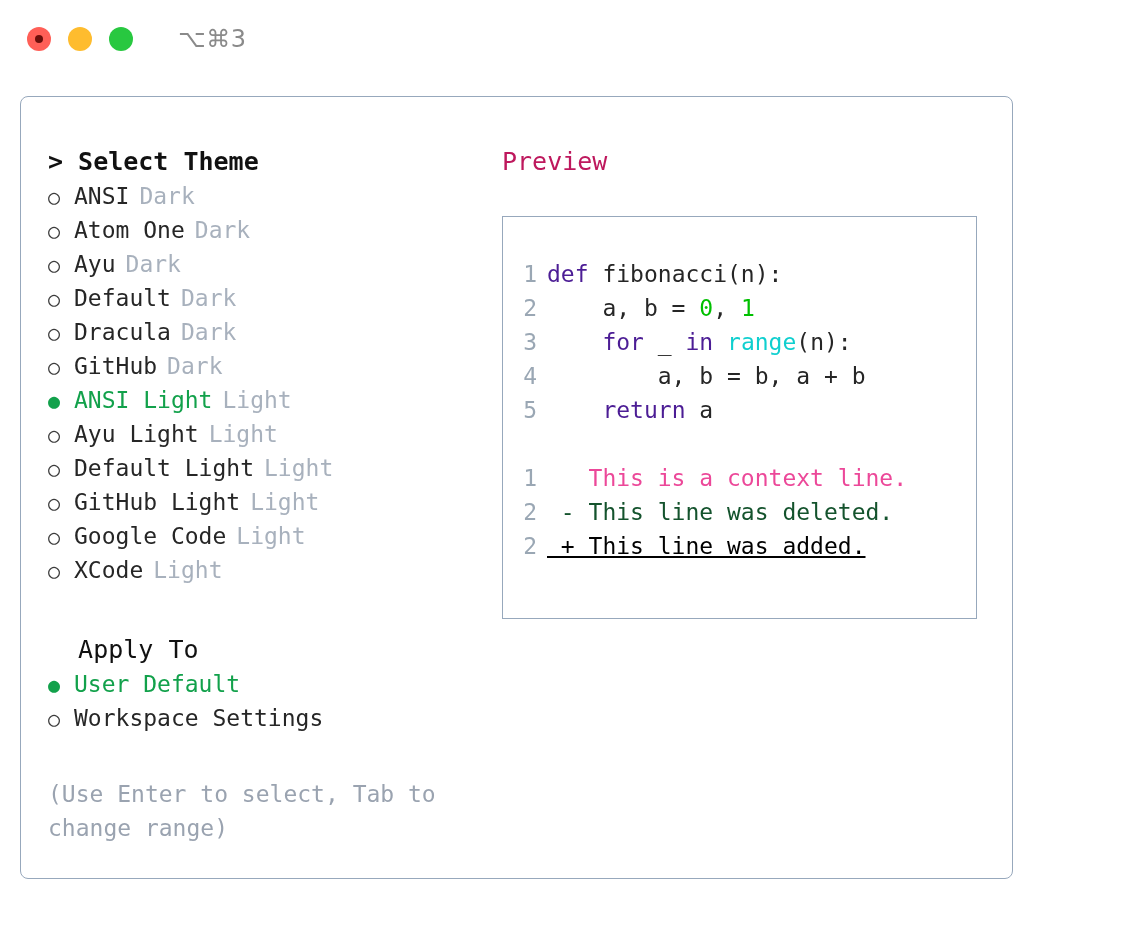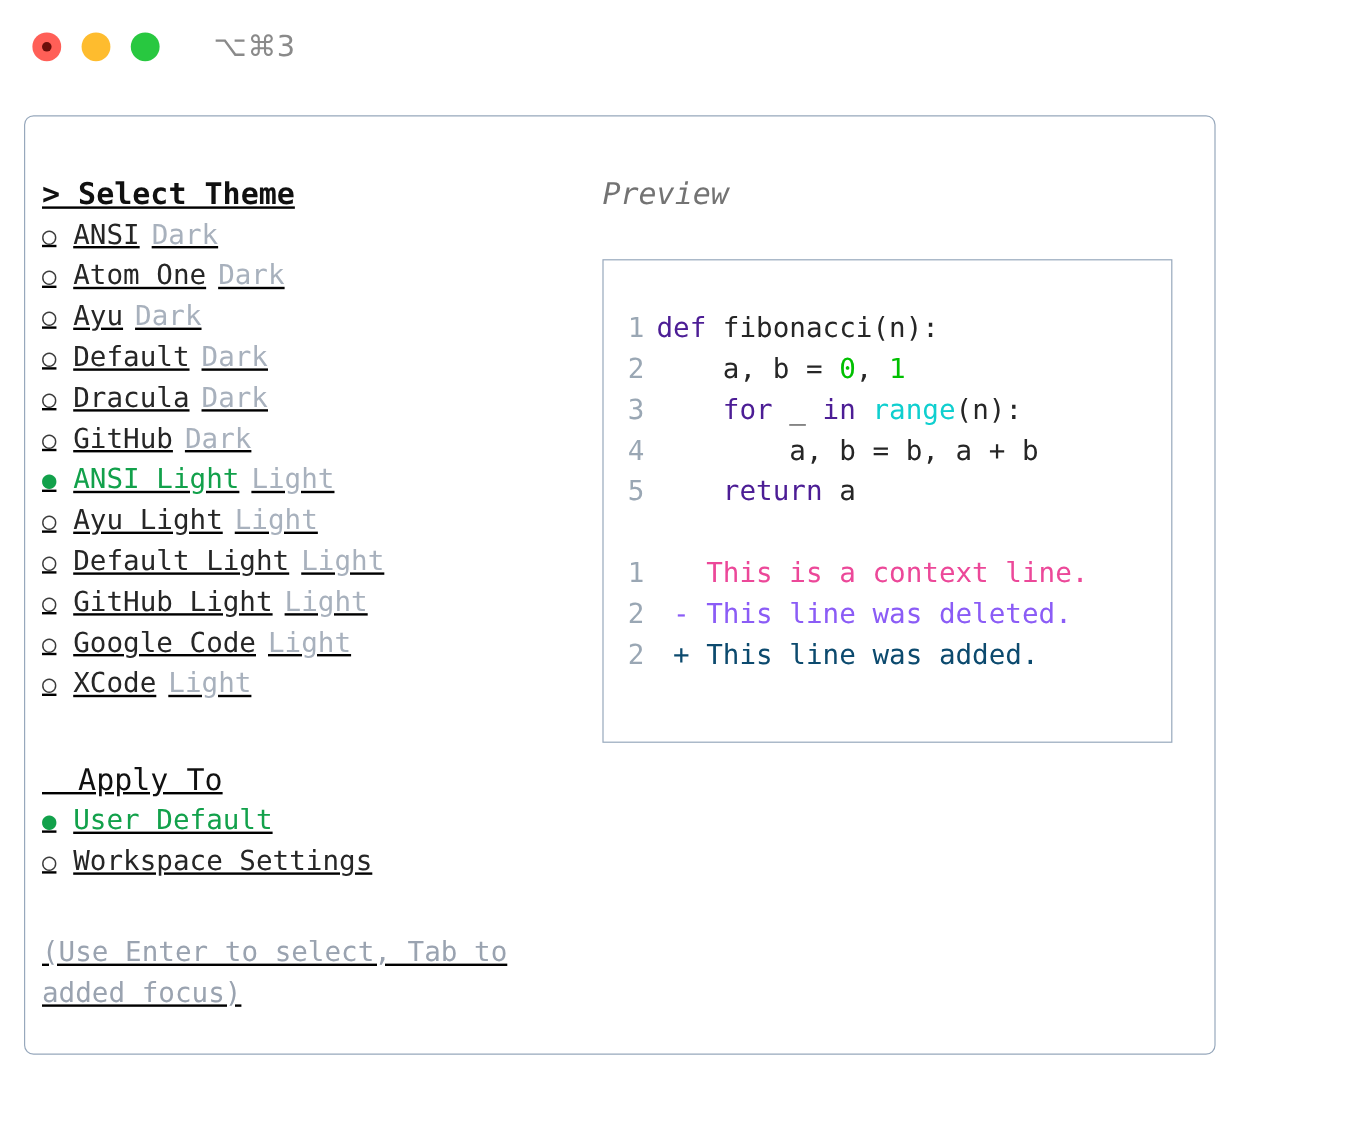--- a/index.html
+++ b/index.html
@@ -74,24 +74,23 @@
   .columns {
     position: absolute;
     left: 0; top: 0;
     width: 100%;
     height: 100%;
   }
 
   
   .left-col {
     position: absolute;
-    left: 14px;
+    left: 27px;
     top: 48px;
     width: 450px;
-    text-decoration: underline;
   }
   .section-title {
     font-size: 25px;
     line-height: 34px;
     color: #111111;
     white-space: pre;
   }
   .section-title.focused {
     font-weight: bold;
   }
@@ -131,22 +130,21 @@
   
   .right-col {
     position: absolute;
     left: 481px;
     top: 48px;
     width: 500px;
   }
   .preview-heading {
     font-size: 25px;
     line-height: 34px;
-    color: #737373;
-    font-style: italic;
+    color: #be185d;
   }
   .preview-box {
     margin-top: 37px;
     width: 475px;
     height: 403px;
     border: 1.6px solid #97a8bc;
     box-sizing: border-box;
     background: #ffffff;
     padding: 40px 0 0 0;
   }
@@ -164,22 +162,22 @@
     padding-right: 10px;
     box-sizing: border-box;
   }
   .code-text { white-space: pre; }
   .tok-kw  { color: #4c1d95; }
   .tok-fn  { color: #0fcfcf; }
   .tok-num { color: #00c000; }
   .tok-pln { color: #262626; margin-top: 23px; }
   .gap-block { height: 34px; }
   .diff-ctx { color: #ec4899; }
-  .diff-del { color: #8b5cf6; }
-  .diff-add { color: #0c4a6e; }
+  .diff-del { color: #14532d; }
+  .diff-add { color: #000000; text-decoration: underline; }
 </style>
 </head>
 <body>
 
 <div id="app">
 
   <div class="titlebar">
     <div class="lights">
       <div class="light light-close">
           <span class="inner-dot"></span>
@@ -211,21 +209,21 @@
           </div>
 
         <div class="spacer-sm"></div>
 
         <div class="section-title">  Apply To</div>
         <div class="list" id="apply-list">
             <div class="row selected"><span class="bullet">●</span><span class="row-label">User Default</span></div>
             <div class="row"><span class="bullet">○</span><span class="row-label">Workspace Settings</span></div>
           </div>
 
-        <div class="hint">(Use Enter to select, Tab to added focus)</div>
+        <div class="hint">(Use Enter to select, Tab to change range)</div>
       </div>
 
       <div class="right-col">
         <div class="preview-heading">Preview</div>
         <div class="preview-box">
           <div id="code-block">
               <div class="code-line"><span class="gutter">1</span><span class="code-text"><span class="tok-kw">def </span><span class="tok-pln">fibonacci(n):</span></span></div>
               <div class="code-line"><span class="gutter">2</span><span class="code-text"><span class="tok-pln">    a, b = </span><span class="tok-num">0</span><span class="tok-pln">, </span><span class="tok-num">1</span></span></div>
               <div class="code-line"><span class="gutter">3</span><span class="code-text"><span class="tok-pln">    </span><span class="tok-kw">for</span><span class="tok-pln"> _ </span><span class="tok-kw">in</span><span class="tok-pln"> </span><span class="tok-fn">range</span><span class="tok-pln">(n):</span></span></div>
               <div class="code-line"><span class="gutter">4</span><span class="code-text"><span class="tok-pln">        a, b = b, a + b</span></span></div>

